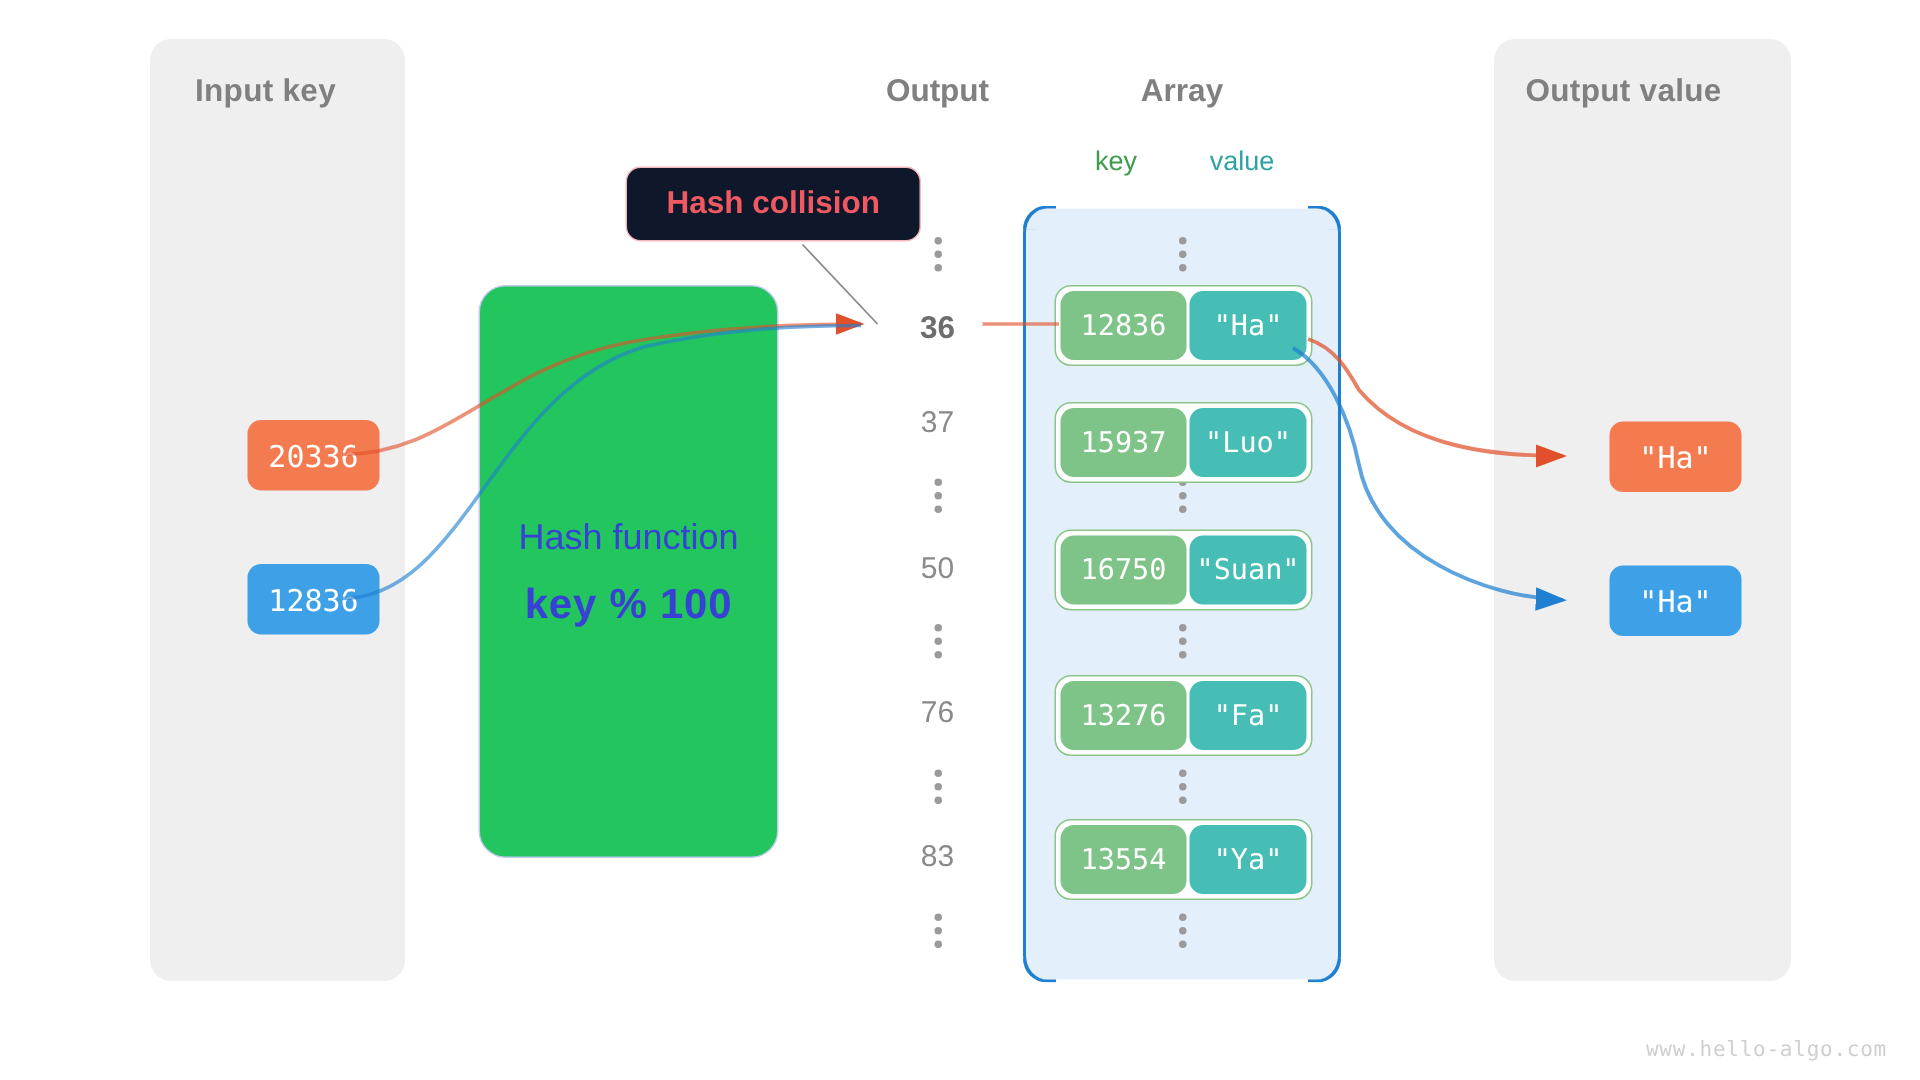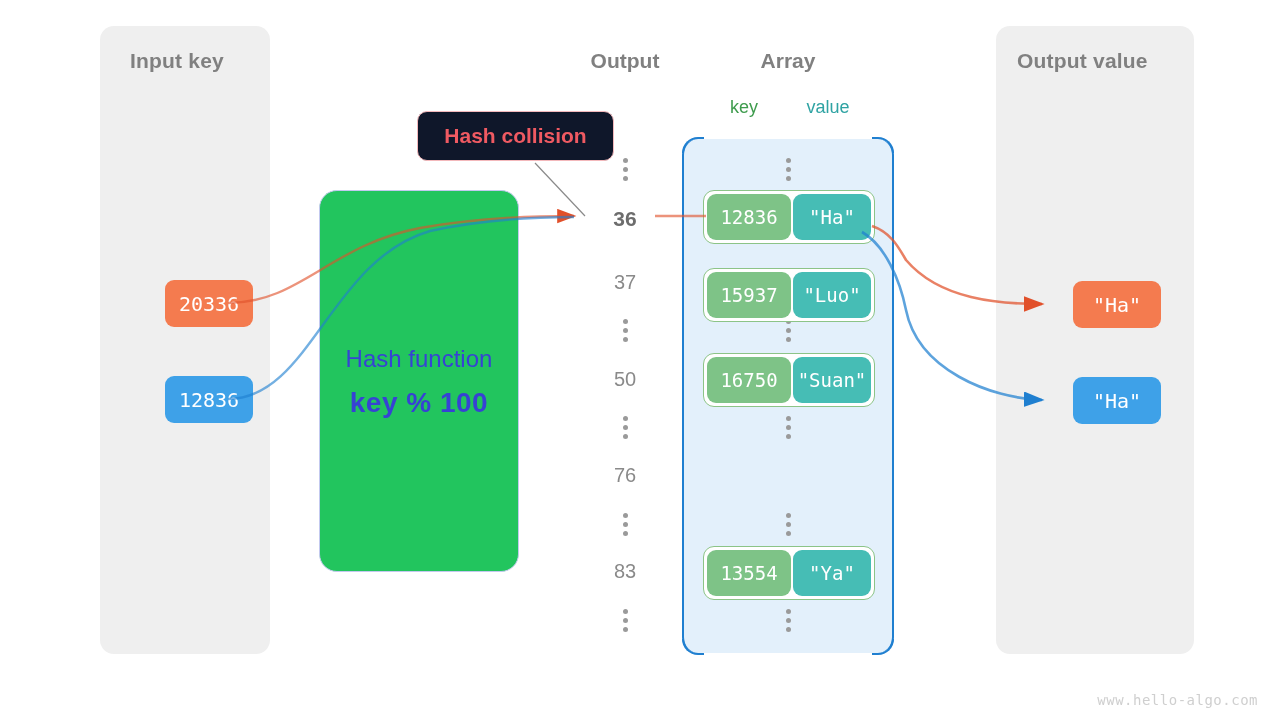--- a/index.html
+++ b/index.html
@@ -323,20 +323,24 @@
   <div class="pair" style="top:256px;margin-top:12px;">
     <span class="cell cell-key">15937</span>
     <span class="cell cell-value">"Luo"</span>
   </div>
 
   <div class="pair" style="top:353px;">
     <span class="cell cell-key">16750</span>
     <span class="cell cell-value">"Suan"</span>
   </div>
 
+  <div class="pair" style="top:450px;">
+    <span class="cell cell-key">13276</span>
+    <span class="cell cell-value">"Fa"</span>
+  </div>
 
   <div class="pair" style="top:546px;">
     <span class="cell cell-key">13554</span>
     <span class="cell cell-value">"Ya"</span>
   </div>
 
   <div class="callout">Hash collision</div>
 
   <svg id="wires" viewBox="0 0 1280 720" xmlns="http://www.w3.org/2000/svg">
     <defs>

